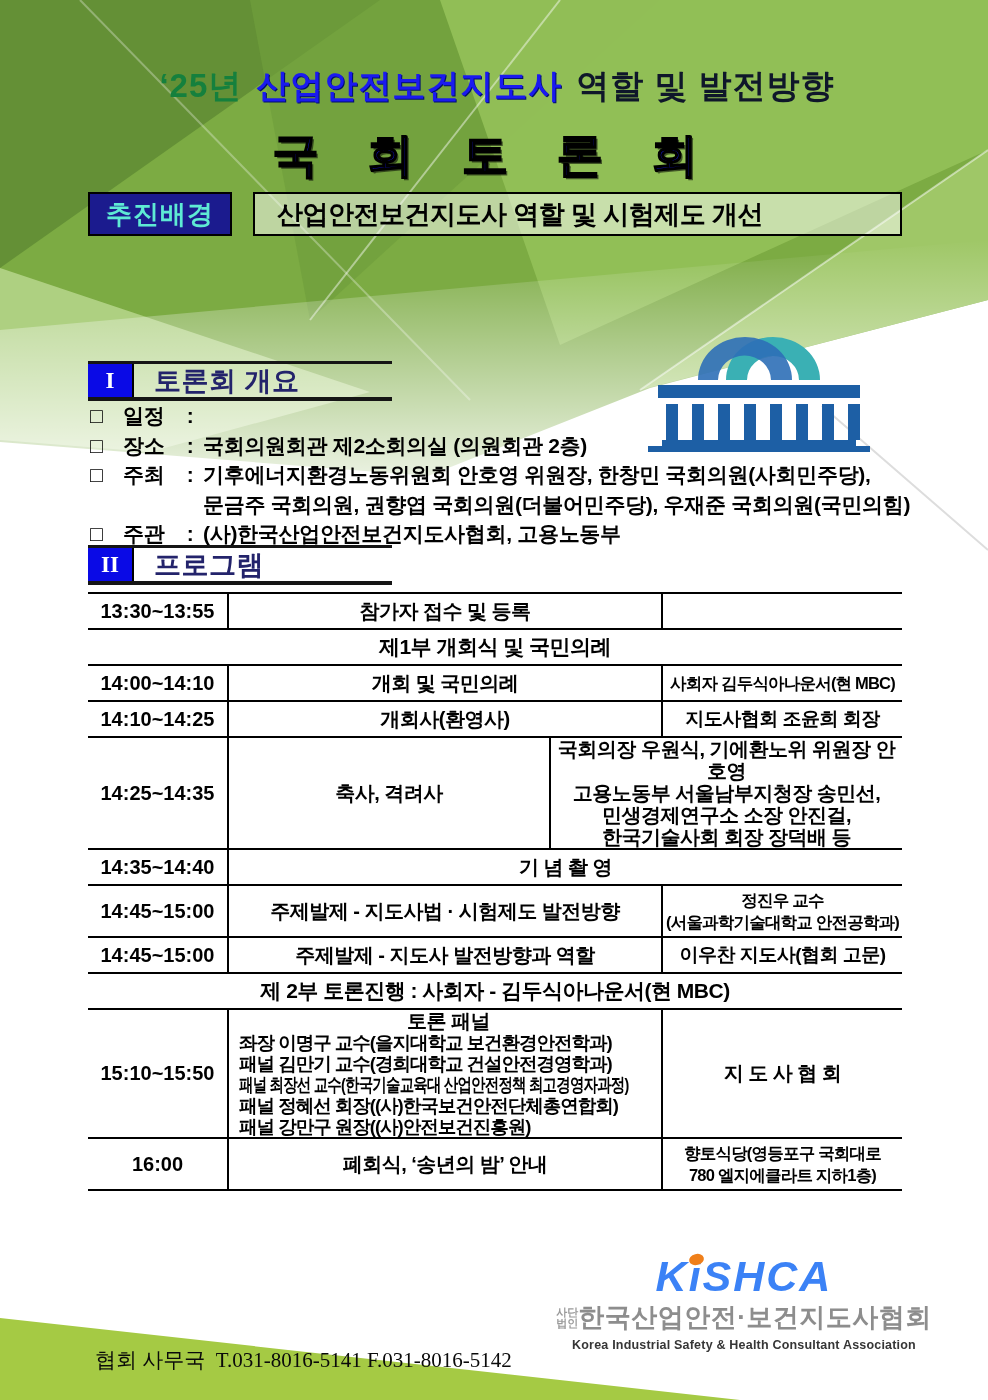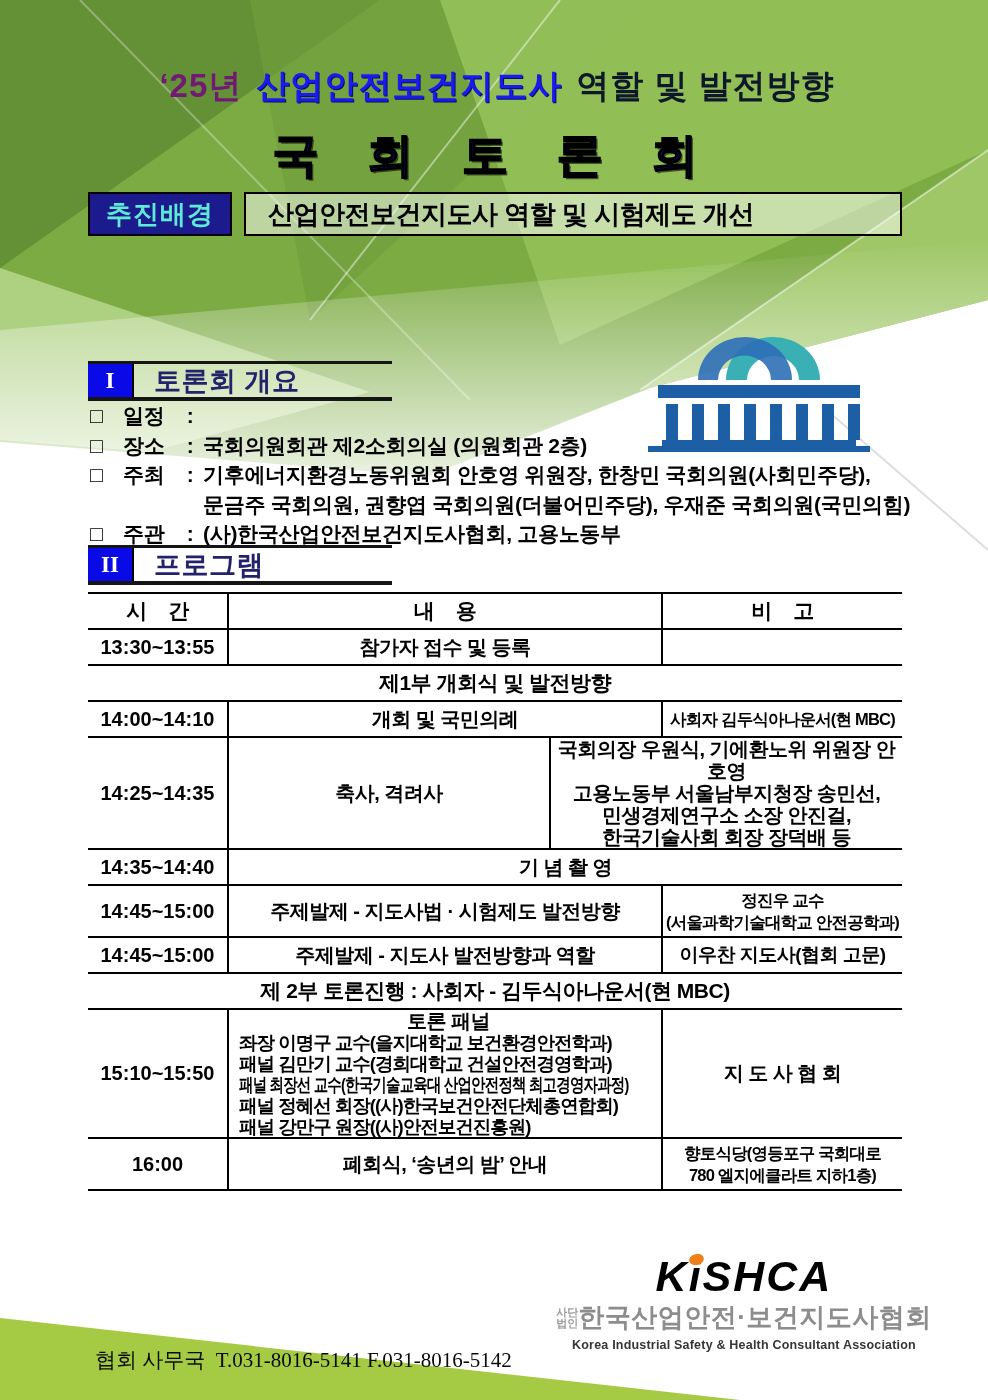--- a/index.html
+++ b/index.html
@@ -7,38 +7,38 @@
     position:relative;width:988px;height:1400px;margin:0 auto;
     background:#ffffff;overflow:hidden;
     font-family:"Liberation Sans","DejaVu Sans",sans-serif;color:#000;
   }
   .abs{position:absolute;}
   svg{display:block;}
 
   
   .title-block{position:absolute;top:64px;left:0;width:988px;text-align:center;}
   .title-line1{font-size:33px;font-weight:bold;letter-spacing:1px;white-space:nowrap;}
-  .title-line1 .t-red{color:#701a75;margin-right:14px;margin-left:6px;}
+  .title-line1 .t-red{color:#15803d;margin-right:14px;margin-left:6px;}
   .title-line1 .t-blue{color:#1a1af0;margin-right:14px;text-shadow:1px 1px 0 #00106a;}
   .title-line1 .t-black{color:#0f172a;}
   .title-line2{
     margin-top:16px;font-size:46px;font-weight:bold;color:#1414f0;
     letter-spacing:18px;-webkit-text-stroke:1.6px #000;white-space:nowrap;
     text-shadow:2px 2px 0 rgba(0,0,0,.55);
   }
 
   
   .push-row{position:absolute;top:192px;left:88px;width:814px;display:flex;}
   .push-label{
     width:140px;height:40px;background:#1b1b8e;border:2px solid #000;
     color:#5eead4;font-size:26px;font-weight:bold;display:flex;align-items:center;justify-content:center;
     letter-spacing:1px;flex:0 0 auto;
   }
   .push-box{
-    flex:1;height:40px;border:2px solid #000;margin-left:12px;background:rgba(255,255,255,.5);
+    flex:1;height:40px;border:2px solid #000;margin-left:21px;background:rgba(255,255,255,.5);
     display:flex;align-items:center;font-size:26px;font-weight:bold;padding-left:22px;
     letter-spacing:-0.5px;white-space:nowrap;overflow:hidden;
   }
 
   
   .intro{
     position:absolute;top:249px;left:91px;width:860px;
     font-size:21px;font-weight:bold;line-height:29px;white-space:pre;
     word-spacing:4px;letter-spacing:-0.5px;
   }
@@ -92,21 +92,21 @@
   
   .contact{
     position:absolute;top:1290px;left:95px;
     font-family:"Liberation Serif","DejaVu Serif",serif;
     font-size:21px;line-height:28px;color:#0a0a0a;white-space:pre;
   }
 
   
   .kishca{position:absolute;top:1254px;left:545px;width:398px;text-align:center;}
   .kishca-mark{position:relative;display:inline-block;
-    font-size:43px;font-weight:bold;font-style:italic;color:#000000;letter-spacing:2px;line-height:44px;}
+    font-size:43px;font-weight:bold;font-style:italic;color:#3b82f6;letter-spacing:2px;line-height:44px;}
   .kishca-dot{position:absolute;top:0px;left:33px;width:15px;height:11px;border-radius:50%;
     background:#ef7f1a;transform:rotate(-14deg);}
   .kishca-sub{display:flex;justify-content:center;align-items:center;margin-top:2px;}
   .kishca-entity{font-size:11px;line-height:11px;color:#9a9a9a;white-space:pre-line;margin-right:0;font-weight:bold;}
   .kishca-kr{font-size:26px;font-weight:bold;color:#8d8d8d;letter-spacing:0.5px;white-space:nowrap;}
   .kishca-en{margin-top:3px;font-size:12.5px;color:#363636;letter-spacing:0.2px;white-space:nowrap;font-weight:bold;}
 </style>
 </head>
 <body>
 
@@ -205,36 +205,36 @@
   <div class="program">
     <table class="ptable">
       <colgroup>
           <col style="width:140px">
           <col style="width:322px">
           <col style="width:112px">
           <col style="width:240px">
         </colgroup>
       <tbody>
         <tr class="h36">
-          <td class="hdr">시    간</td>
-          <td class="hdr bl" colspan="2">내    용</td>
-          <td class="hdr bl">비    고</td>
-        </tr>
-        <tr class="h36">
           <td class="time">13:30~13:55</td>
           <td class="bl" colspan="2">참가자 접수 및 등록</td>
           <td class="bl rm"></td>
         </tr>
         <tr class="h36 span-row">
-          <td colspan="4">제1부 개회식 및 발전방향</td>
+          <td colspan="4">제1부 개회식 및 국민의례</td>
         </tr>
         <tr class="h36">
           <td class="time">14:00~14:10</td>
           <td class="bl" colspan="2">개회 및 국민의례</td>
           <td class="bl sm">사회자 김두식아나운서(현 MBC)</td>
+        </tr>
+        <tr class="h36">
+          <td class="time">14:10~14:25</td>
+          <td class="bl" colspan="2">개회사(환영사)</td>
+          <td class="bl rm">지도사협회 조윤희 회장</td>
         </tr>
         <tr class="h92">
           <td class="time">14:25~14:35</td>
           <td class="bl">축사, 격려사</td>
           <td class="bl pre r4remark" colspan="2">국회의장 우원식, 기에환노위 위원장 안호영
 고용노동부 서울남부지청장 송민선,
 민생경제연구소 소장 안진걸,
 한국기술사회 회장 장덕배 등</td>
         </tr>
         <tr class="h36">

